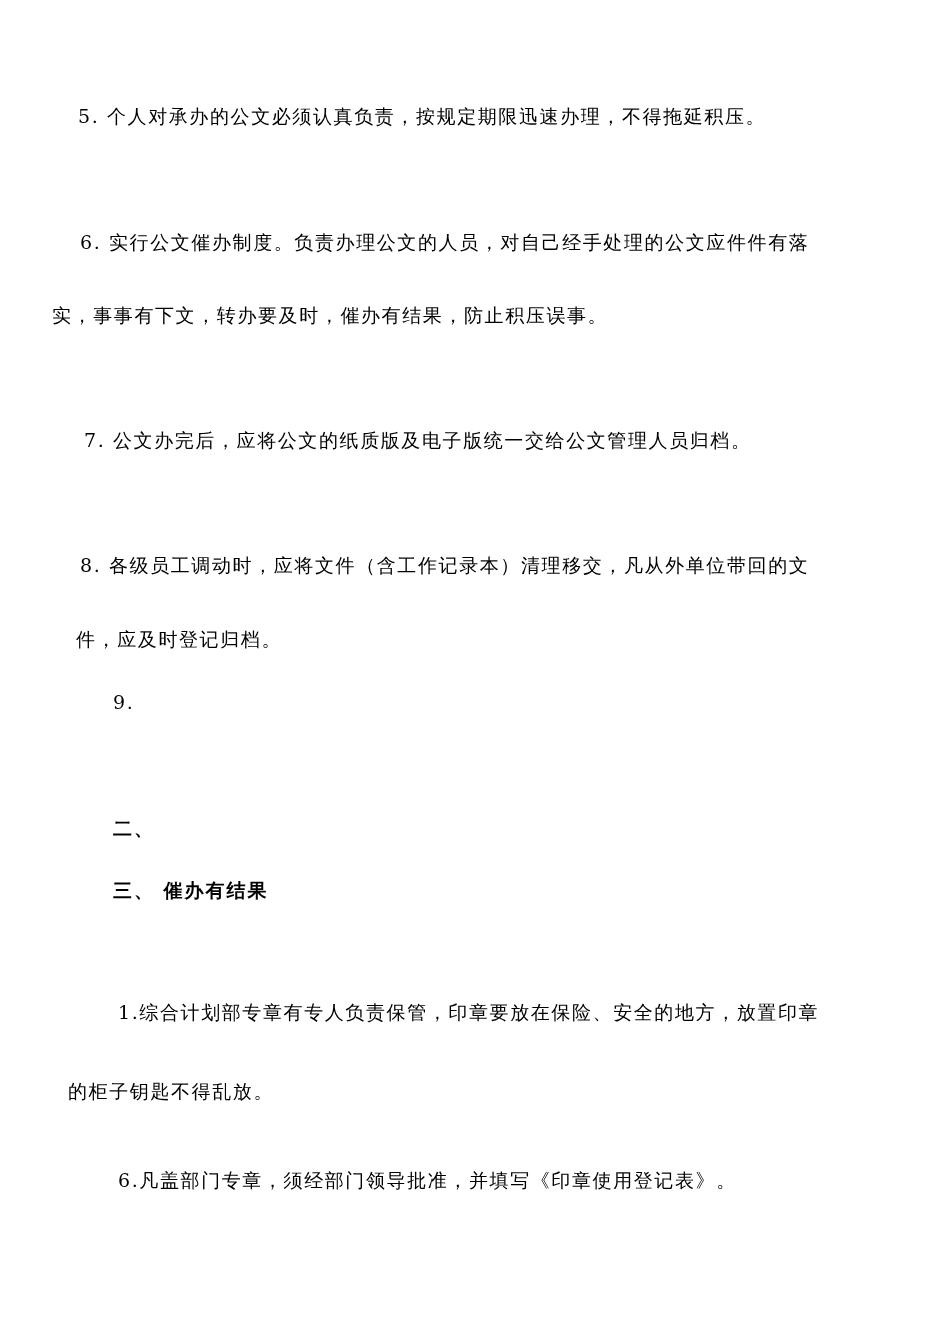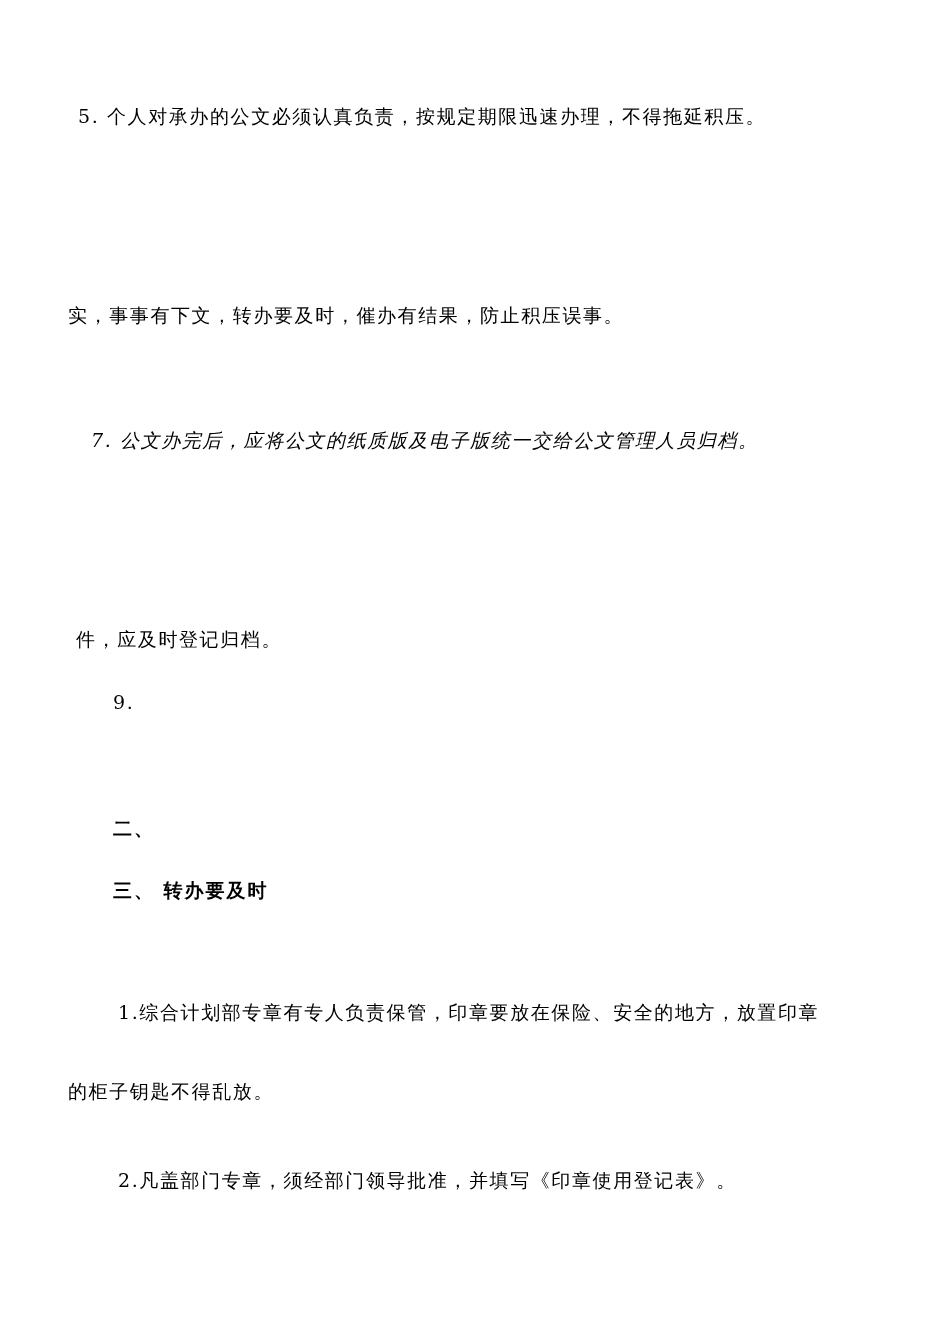--- a/index.html
+++ b/index.html
@@ -35,31 +35,33 @@
       letter-spacing: 2px;
     }
   </style>
 </head>
 <body>
 
 <div class="page">
 
   <div class="line" style="left:78px; top:104px;">5.  个人对承办的公文必须认真负责，按规定期限迅速办理，不得拖延积压。</div>
 
-  <div class="line" style="left:68px; top:303px;text-align:center;">实，事事有下文，转办要及时，催办有结果，防止积压误事。</div>
+  <div class="line" style="left:80px; top:230px;">6.  实行公文催办制度。负责办理公文的人员，对自己经手处理的公文应件件有落</div>
+  <div class="line" style="left:52px; top:303px;text-align:center;">实，事事有下文，转办要及时，催办有结果，防止积压误事。</div>
 
-  <div class="line" style="left:91px; top:428px;font-style:italic;">7.  公文办完后，应将公文的纸质版及电子版统一交给公文管理人员归档。</div>
+  <div class="line" style="left:84px; top:428px;">7.  公文办完后，应将公文的纸质版及电子版统一交给公文管理人员归档。</div>
 
+  <div class="line" style="left:80px; top:553px;">8.  各级员工调动时，应将文件（含工作记录本）清理移交，凡从外单位带回的文</div>
   <div class="line" style="left:76px; top:627px;">件，应及时登记归档。</div>
 
   <div class="line" style="left:113px; top:690px;">9.</div>
 
 
   <div class="line heading" style="left:113px; top:816px;">二、</div>
 
-  <div class="line heading" style="left:113px; top:878px;">三、  转办要及时</div>
+  <div class="line heading" style="left:113px; top:878px;">三、  催办有结果</div>
 
   <div class="line" style="left:118px; top:1000px;">1.综合计划部专章有专人负责保管，印章要放在保险、安全的地方，放置印章</div>
   <div class="line" style="left:68px; top:1048px;margin-top:31px;">的柜子钥匙不得乱放。</div>
 
-  <div class="line" style="left:118px; top:1168px;">2.凡盖部门专章，须经部门领导批准，并填写《印章使用登记表》。</div>
+  <div class="line" style="left:118px; top:1168px;">6.凡盖部门专章，须经部门领导批准，并填写《印章使用登记表》。</div>
 
 </div>
 
 </body></html>

